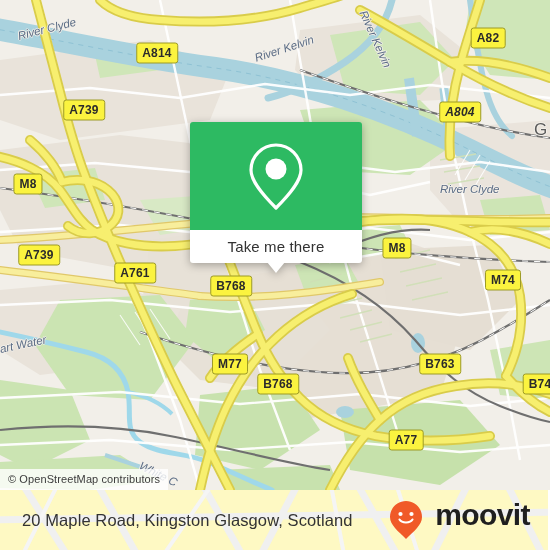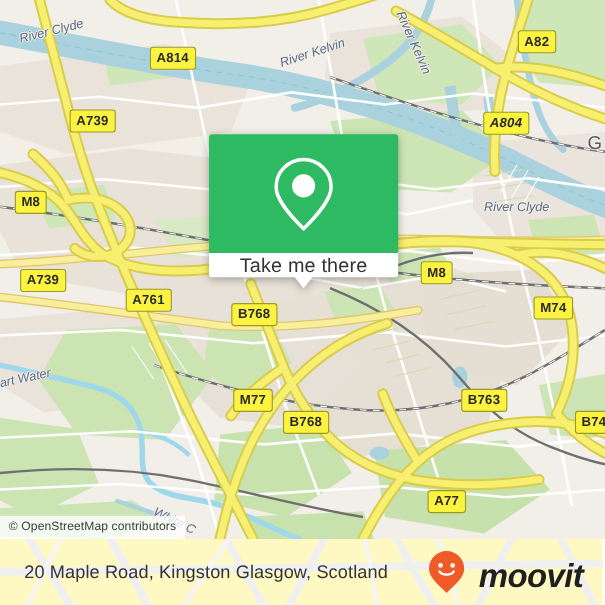--- a/index.html
+++ b/index.html
@@ -83,28 +83,28 @@
   }
   .callout-top {
     height: 108px;
     background: #2dba62;
     border-radius: 3px 3px 0 0;
     display: flex;
     align-items: center;
     justify-content: center;
   }
   .callout-btn {
-    height: 22px;
+    height: 33px;
     background: #ffffff;
     border-radius: 0 0 3px 3px;
     display: flex;
     align-items: center;
     justify-content: center;
     color: #333333;
-    font-size: 18px;
+    font-size: 15px;
     cursor: pointer;
     letter-spacing: .15px;
   }
   .callout-tail {
     position: absolute;
     left: 50%; bottom: -10px;
     width: 0; height: 0;
     margin-left: -9px;
     border-left: 9px solid transparent;
     border-right: 9px solid transparent;
@@ -133,23 +133,22 @@
     font-size: 16.5px;
     color: #333333;
     white-space: nowrap;
     letter-spacing: .1px;
   }
   .brand {
     position: absolute;
     right: 18px; top: 50%;
     transform: translateY(-50%);
     display: flex;
-    align-items: flex-end;
+    align-items: flex-start;
     gap: 12px;
-    font-style: italic;
   }
   .brand-word {
     font-size: 30px;
     font-weight: bold;
     color: #1f1f1f;
     letter-spacing: -0.6px;
     line-height: 1;
   }
 </style>
 </head>
@@ -328,21 +327,21 @@
         <div class="shield" style="left: 168px; top: 202px; margin-left: 39px;">A8</div>
         <div class="shield" style="left: 397px; top: 248px;">M8</div>
         <div class="shield" style="left: 503px; top: 280px;">M74</div>
         <div class="shield" style="left: 39px; top: 255px;">A739</div>
         <div class="shield" style="left: 135px; top: 273px;">A761</div>
         <div class="shield" style="left: 231px; top: 286px;">B768</div>
         <div class="shield" style="left: 192px; top: 364px; margin-left: 38px;">M77</div>
         <div class="shield" style="left: 278px; top: 384px;">B768</div>
         <div class="shield" style="left: 440px; top: 364px;">B763</div>
         <div class="shield" style="left: 540px; top: 384px;">B74</div>
-        <div class="shield" style="left: 406px; top: 456px;">A77</div>
+        <div class="shield" style="left: 406px; top: 440px;">A77</div>
       </div>
 
     <div id="waterlabels">
         <div class="maplabel" style="left: 18px; top: 30px; transform: rotate(-14deg);">River Clyde</div>
         <div class="maplabel" style="left: 440px; top: 183px; transform: rotate(0deg);">River Clyde</div>
         <div class="maplabel" style="left: 255px; top: 52px; transform: rotate(-18deg);">River Kelvin</div>
         <div class="maplabel" style="left: 363px; top: 5px; transform: rotate(66deg);">River Kelvin</div>
         <div class="maplabel" style="left: 0px; top: 343px; transform: rotate(-12deg);">art Water</div>
         <div class="maplabel" style="left: 140px; top: 459px; transform: rotate(26deg);">White C</div>
       </div>

